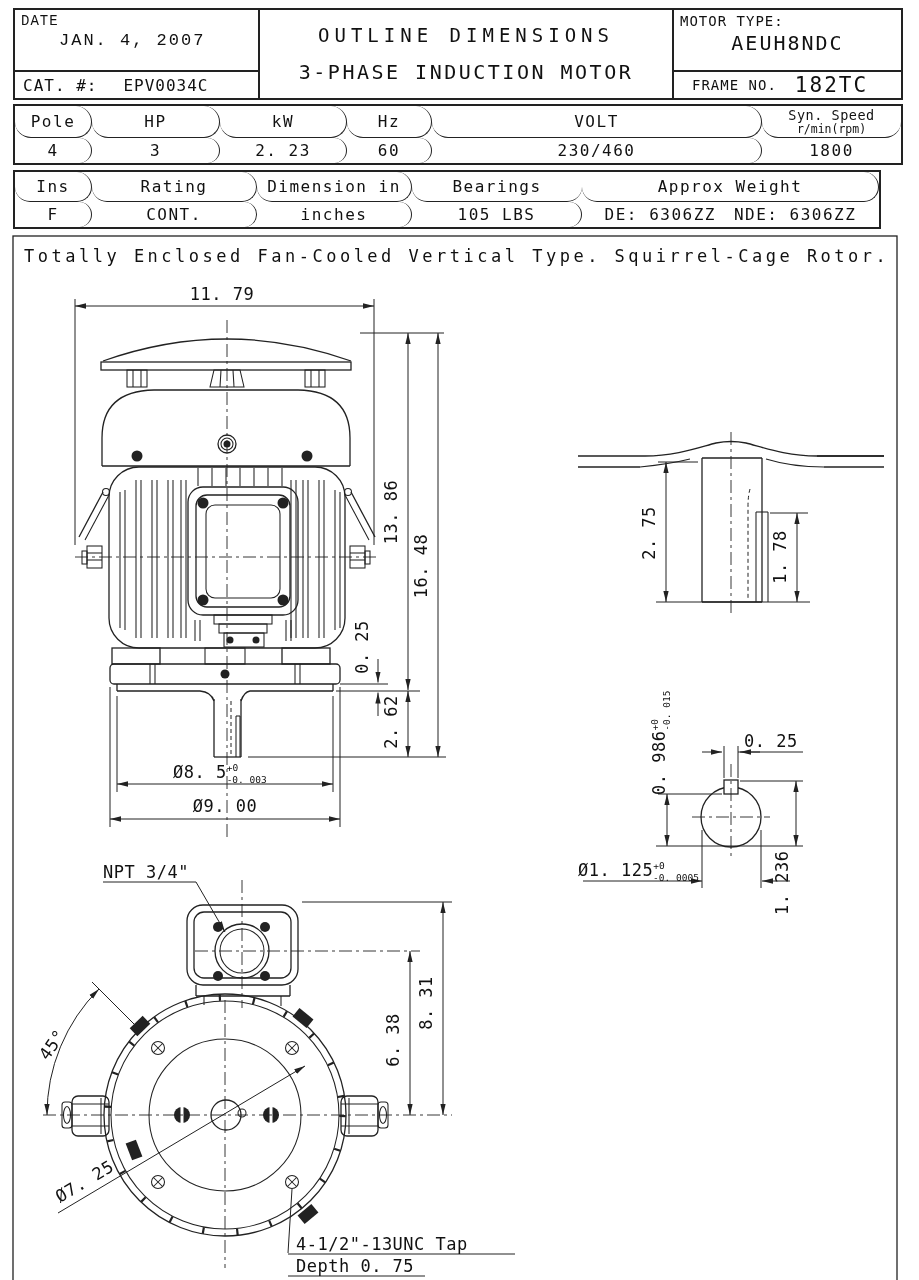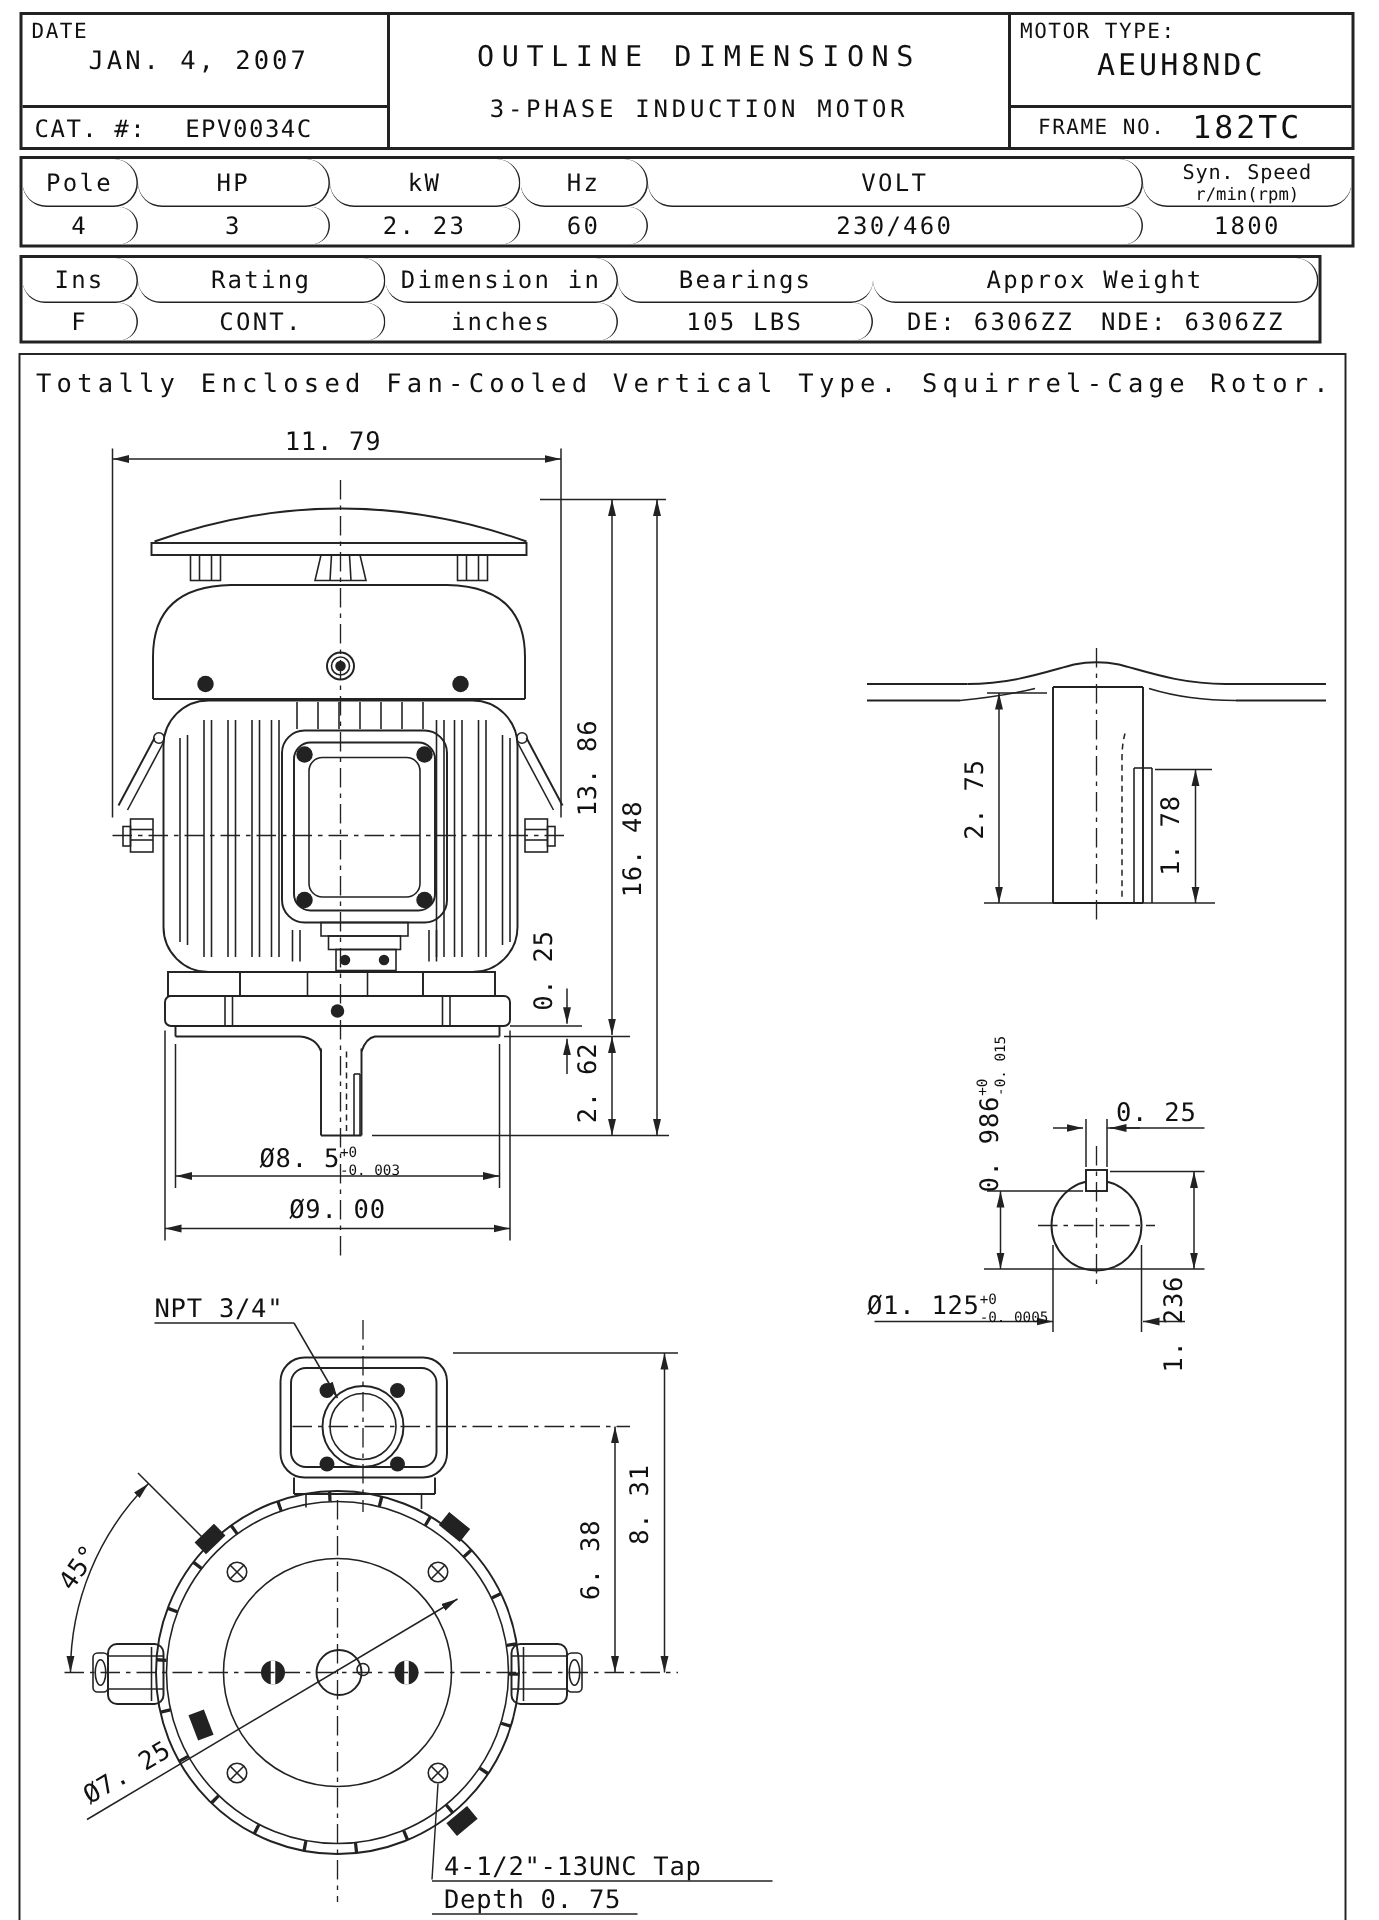--- a/index.html
+++ b/index.html
@@ -4,26 +4,26 @@
 <style>
   html,body{margin:0;padding:0;background:#fff;}
   body{width:919px;height:1280px;font-family:"DejaVu Sans Mono","Liberation Mono",monospace;color:#111;}
   .sheet{position:relative;width:919px;height:1280px;background:#fff;overflow:hidden;}
   .abs{position:absolute;box-sizing:border-box;}
   
   .hdr{left:13px;top:8px;width:890px;height:92px;border:2px solid #222;display:flex;}
   .hcol-l{width:243px;border-right:2px solid #222;display:flex;flex-direction:column;}
   .hcol-c{width:412px;border-right:2px solid #222;display:flex;flex-direction:column;align-items:center;justify-content:center;}
   .hcol-r{flex:1;display:flex;flex-direction:column;}
-  .date-row{height:54px;border-bottom:2px solid #222;padding:3px 6px;}
+  .date-row{height:54px;border-bottom:2px solid #222;padding:3px 6px;font-family:Liberation Mono, monospace;}
   .cat-row{flex:1;display:flex;align-items:center;padding:0 8px;gap:26px;font-size:16px;letter-spacing:1px;}
   .lbl-sm{font-size:14px;letter-spacing:1px;}
   .date-val{font-size:17px;letter-spacing:2px;margin:2px 0 0 38px;}
   .title1{font-size:19px;letter-spacing:5px;white-space:nowrap;}
-  .title2{font-size:16px;letter-spacing:2.5px;white-space:nowrap;margin-top:14px;}
+  .title2{font-size:20px;letter-spacing:2.5px;white-space:nowrap;margin-top:14px;}
   .mt-row{height:54px;border-bottom:2px solid #222;padding:3px 6px;}
   .mt-val{font-size:20px;letter-spacing:2px;text-align:center;margin-top:2px;}
   .fr-row{flex:1;display:flex;align-items:center;padding:0 18px;gap:18px;}
   .fr-val{font-size:21px;letter-spacing:2px;}
   
   .spec{border:2px solid #222;display:grid;font-size:16px;letter-spacing:1.5px;}
   .spec1{left:13px;top:104px;width:890px;height:61px;grid-template-columns:77px 128px 127px 85px 330px 1fr;grid-template-rows:32px 1fr;}
   .spec2{left:13px;top:170px;width:868px;height:59px;grid-template-columns:77px 165px 155px 170px 1fr;grid-template-rows:30px 1fr;}
   .c{display:flex;align-items:center;justify-content:center;border-right:1.6px solid #222;white-space:nowrap;border-radius:16px;}
   .c.last{border-right:none;}

